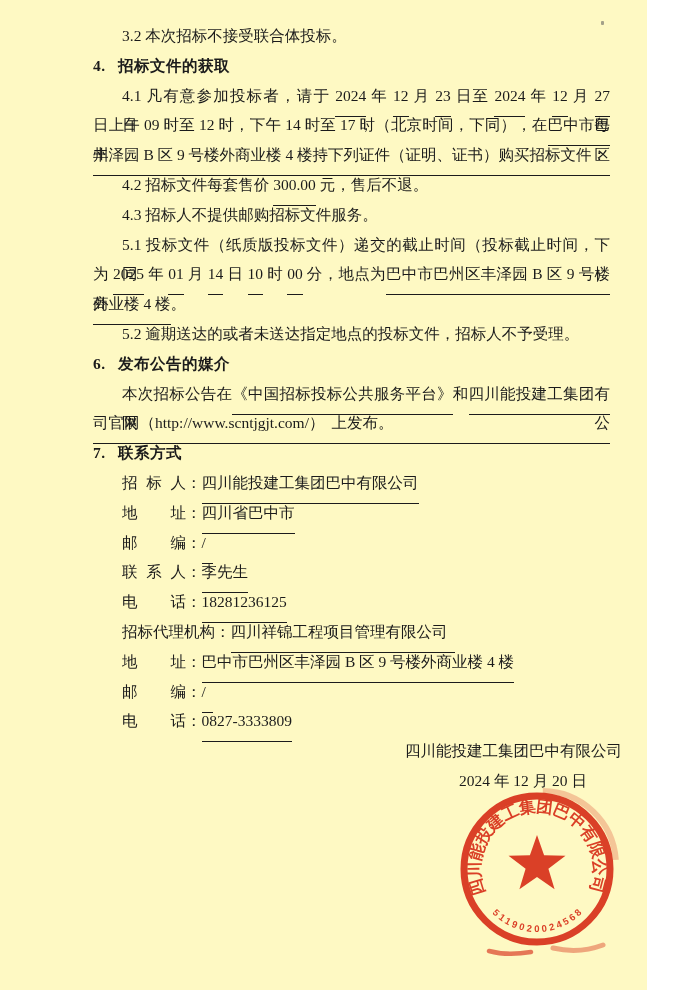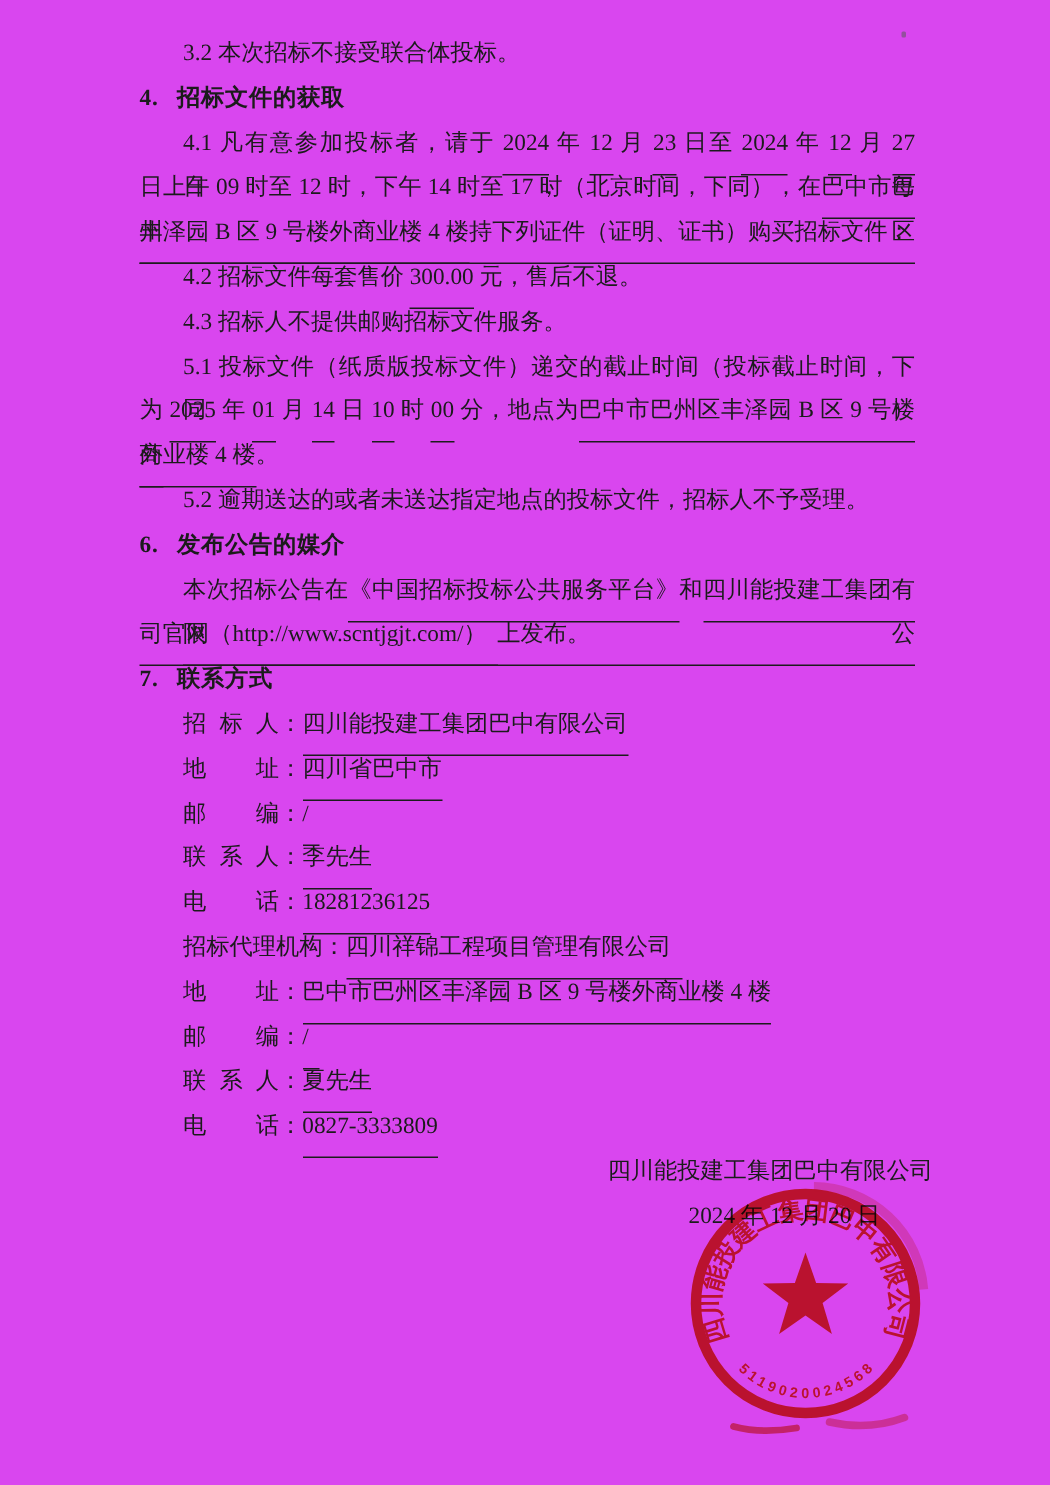--- a/index.html
+++ b/index.html
@@ -1,20 +1,20 @@
 <!DOCTYPE html>
 <html><head>
 <meta charset="utf-8">
 <style>
   html,body{margin:0;padding:0;}
   body{background:#ffffff;}
   .page{
     position:relative;
-    width:700px;height:990px;
-    background:#d946ef;
+    width:647px;height:990px;
+    background:#fef9c3;
     font-family:"Liberation Serif","DejaVu Serif",serif;
     color:#1b1b1b;
     font-size:15.5px;
     overflow:hidden;
   }
   .doc{
     position:absolute;left:0;top:21px;width:700px;
     padding:0 90px 0 93px;box-sizing:border-box;
   }
   .ln{height:29.8px;line-height:29.8px;overflow:visible;white-space:nowrap;}
@@ -57,21 +57,20 @@
       <div class="ln"><span class="u upad">司官网（http://www.scntjgjt.com/）</span><span>上发布。</span></div>
       <div class="ln head"><span class="hnum">7.</span><span>联系方式</span></div>
       <div class="ln ind2"><span class="lbl4">招 标 人</span><span>：</span><span class="u">四川能投建工集团巴中有限公司</span></div>
       <div class="ln ind2"><span class="lbl4">地址</span><span>：</span><span class="u">四川省巴中市</span></div>
       <div class="ln ind2"><span class="lbl4">邮编</span><span>：</span><span class="u upad">/</span></div>
       <div class="ln ind2"><span class="lbl4">联 系 人</span><span>：</span><span class="u">李先生</span></div>
       <div class="ln ind2"><span class="lbl4">电话</span><span>：</span><span class="u">18281236125</span></div>
       <div class="ln ind2"><span>招标代理机构</span><span>：</span><span class="u upad">四川祥锦工程项目管理有限公司</span></div>
       <div class="ln ind2"><span class="lbl4">地址</span><span>：</span><span class="u">巴中市巴州区丰泽园 B 区 9 号楼外商业楼 4 楼</span></div>
       <div class="ln ind2"><span class="lbl4">邮编</span><span>：</span><span class="u upad">/</span></div>
-      <div class="ln ind2"><span class="lbl4">联 系 人</span><span>：</span><span class="u">夏先生</span></div>
       <div class="ln ind2"><span class="lbl4">电话</span><span>：</span><span class="u">0827-3333809</span></div>
       <div class="ln sig1"><span>四川能投建工集团巴中有限公司</span></div>
       <div class="ln sig2"><span>2024 年 12 月 20 日</span></div>
     </div>
 
   <div class="speck"></div>
 
   <div class="stamp-wrap">
     <svg width="176" height="196" viewBox="0 0 176 196">
 

